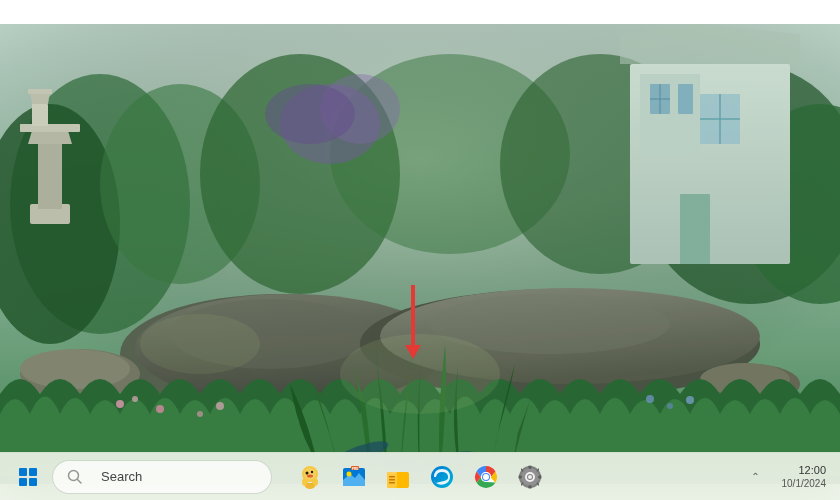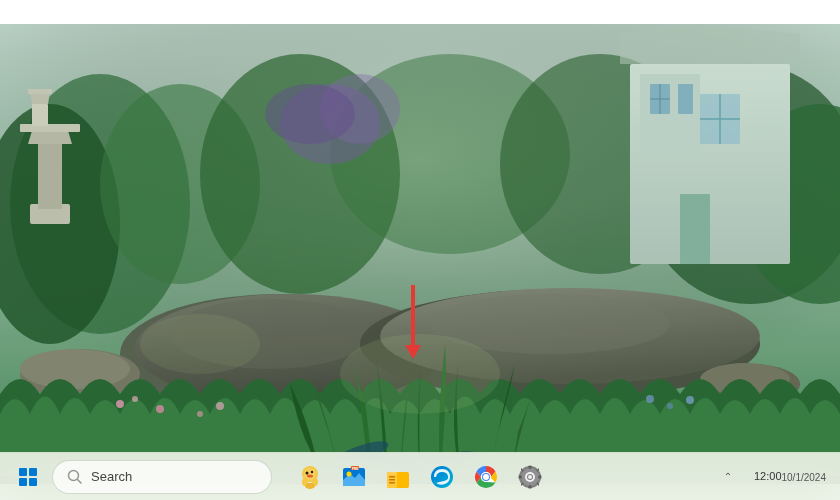--- a/index.html
+++ b/index.html
@@ -133,20 +133,21 @@
       width: 16px;
       height: 16px;
       opacity: 0.6;
       flex-shrink: 0;
     }
 
     .search-text {
       font-size: 13px;
       color: #444;
       user-select: none;
+      margin-left: 10px;
     }
 
     .taskbar-icon {
       width: 26px;
       height: 26px;
     }
 
     .tray-btn {
       display: flex;
       align-items: center;
@@ -423,21 +424,21 @@
 
     </div>
 
     <div id="taskbar-right">
 
       <div class="tray-btn">
         <span class="chevron-up">⌃</span>
       </div>
 
       <div class="tray-btn" style="width:auto; padding: 0 6px;">
-        <div style="display:flex; flex-direction:row; align-items:flex-end; line-height:1.3;">
+        <div style="display:flex; flex-direction:column; align-items:flex-end; line-height:1.3;">
           <span style="font-size:11px; color:#333;">12:00</span>
           <span style="font-size:10px; color:#555;">10/1/2024</span>
         </div>
       </div>
 
     </div>
 
   </div>
 
 </div>

